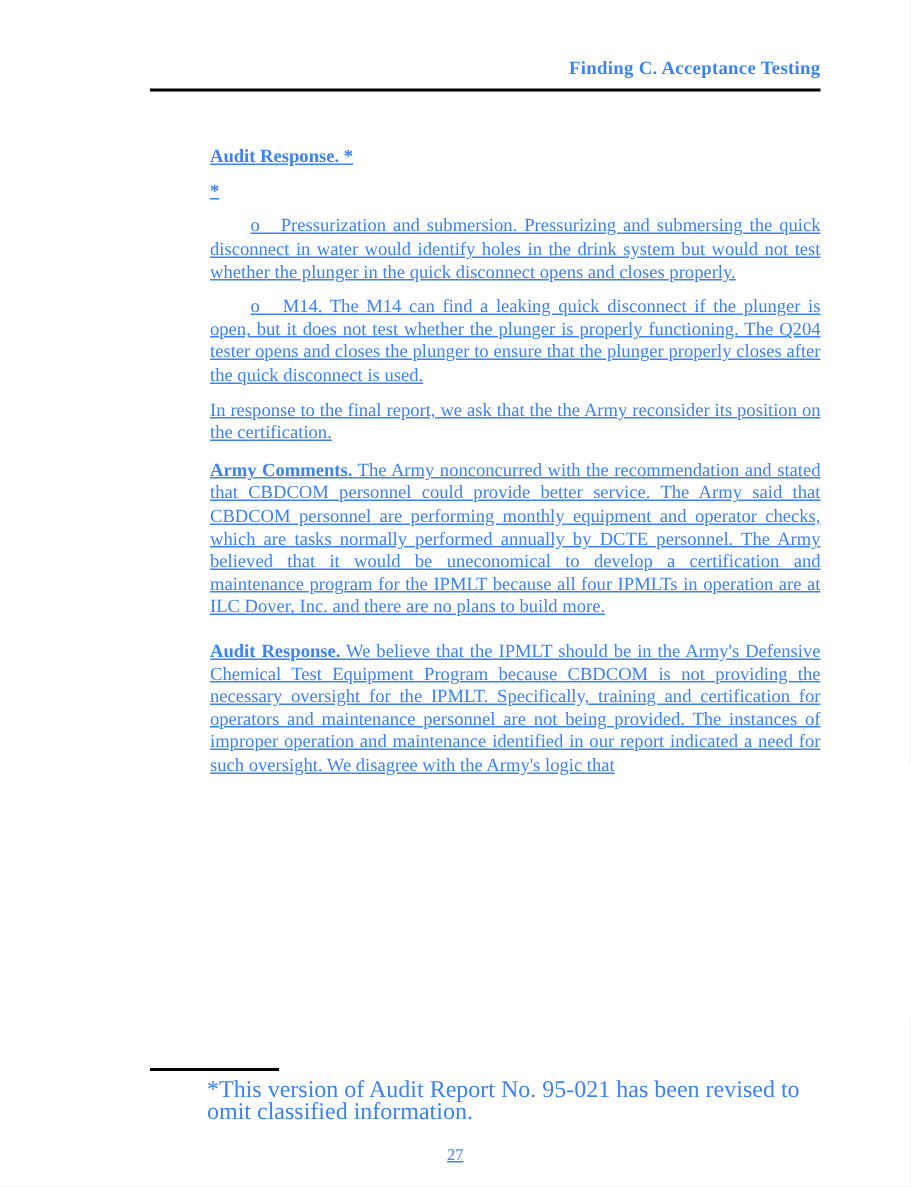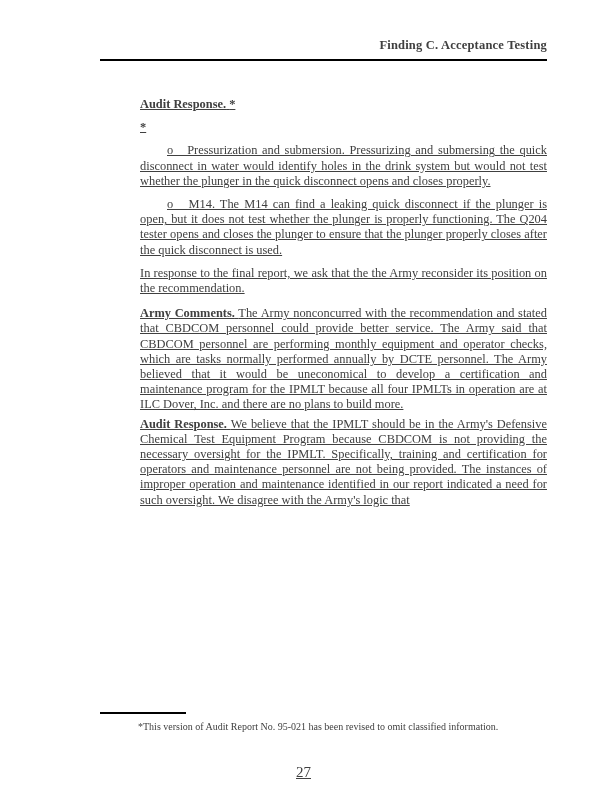--- a/index.html
+++ b/index.html
@@ -7,21 +7,21 @@
     padding: 0;
     background: #e8e8e8;
   }
   .page {
     position: relative;
     width: 607px;
     height: 791px;
     margin: 0 auto;
     background: #ffffff;
     font-family: "Liberation Serif", serif;
-    color: #404040;
+    color: #3b82f6;
     overflow: hidden;
   }
   .header-title {
     position: absolute;
     top: 38px;
     right: 60px;
     font-size: 12.5px;
     font-weight: bold;
     letter-spacing: 0.2px;
   }
@@ -50,41 +50,41 @@
     margin-bottom: 0;
   }
   .b { font-weight: bold; }
   .indent { text-indent: 27px; }
   .gap-before { margin-top: 2px; }
   .footnote {
     position: absolute;
     left: 100px;
     top: 712px;
     width: 447px;
-    font-size: 10px;
+    font-size: 16px;
     line-height: 15px;
   }
   .footnote-rule {
     width: 86px;
     height: 2px;
     background: #000;
     margin-bottom: 5px;
   }
   .footnote p {
     margin: 0;
     padding-left: 38px;
     text-align: left;
   }
   .page-number {
     position: absolute;
     top: 764px;
     left: 0;
     width: 100%;
     text-align: center;
-    font-size: 15px;
+    font-size: 11px;
     text-decoration: underline;
   }
 </style>
 </head>
 <body>
 
 <div class="page">
 
   <div class="header-title">Finding C.  Acceptance Testing</div>
   <div class="header-rule"></div>
@@ -97,24 +97,24 @@
     </p>
 
     <p class="b">*</p>
 
 
     <p class="indent">o&nbsp;&nbsp; Pressurization and submersion.  Pressurizing and submersing the quick disconnect in water would identify holes in the drink system but would not test whether the plunger in the quick disconnect opens and closes properly.</p>
 
     <p class="indent">o&nbsp;&nbsp; M14.  The M14 can find a leaking quick disconnect if the plunger is open, but it does not test whether the plunger is properly functioning.  The Q204 tester opens and closes the plunger to ensure that the plunger properly closes after the quick disconnect is used.</p>
 
 
-    <p style="margin-bottom:10px;">In response to the final report, we ask that the the Army reconsider its position on the recommendation.</p>
+    <p style="margin-bottom:10px;">In response to the final report, we ask that the the Army reconsider its position on the certification.</p>
 
 
-    <p class="gap-before" style="margin-bottom:4px;">
+    <p class="gap-before" style="margin-bottom:14px;">
       <span class="b">Army Comments.</span>
       <span>The Army nonconcurred with the recommendation and stated that CBDCOM personnel could provide better service.  The Army said that CBDCOM personnel are performing monthly equipment and operator checks, which are tasks normally performed annually by DCTE personnel.  The Army believed that it would be uneconomical to develop a certification and maintenance program for the IPMLT because all four IPMLTs in operation are at ILC Dover, Inc. and there are no plans to build more.</span>
     </p>
 
     <p class="gap-before last">
       <span class="b">Audit Response.</span>
       <span>We believe that the IPMLT should be in the Army's Defensive Chemical Test Equipment Program because CBDCOM is not providing the necessary oversight for the IPMLT.  Specifically, training and certification for operators and maintenance personnel are not being provided.  The instances of improper operation and maintenance identified in our report indicated a need for such oversight.  We disagree with the Army's logic that</span>
     </p>
 
   </div>

